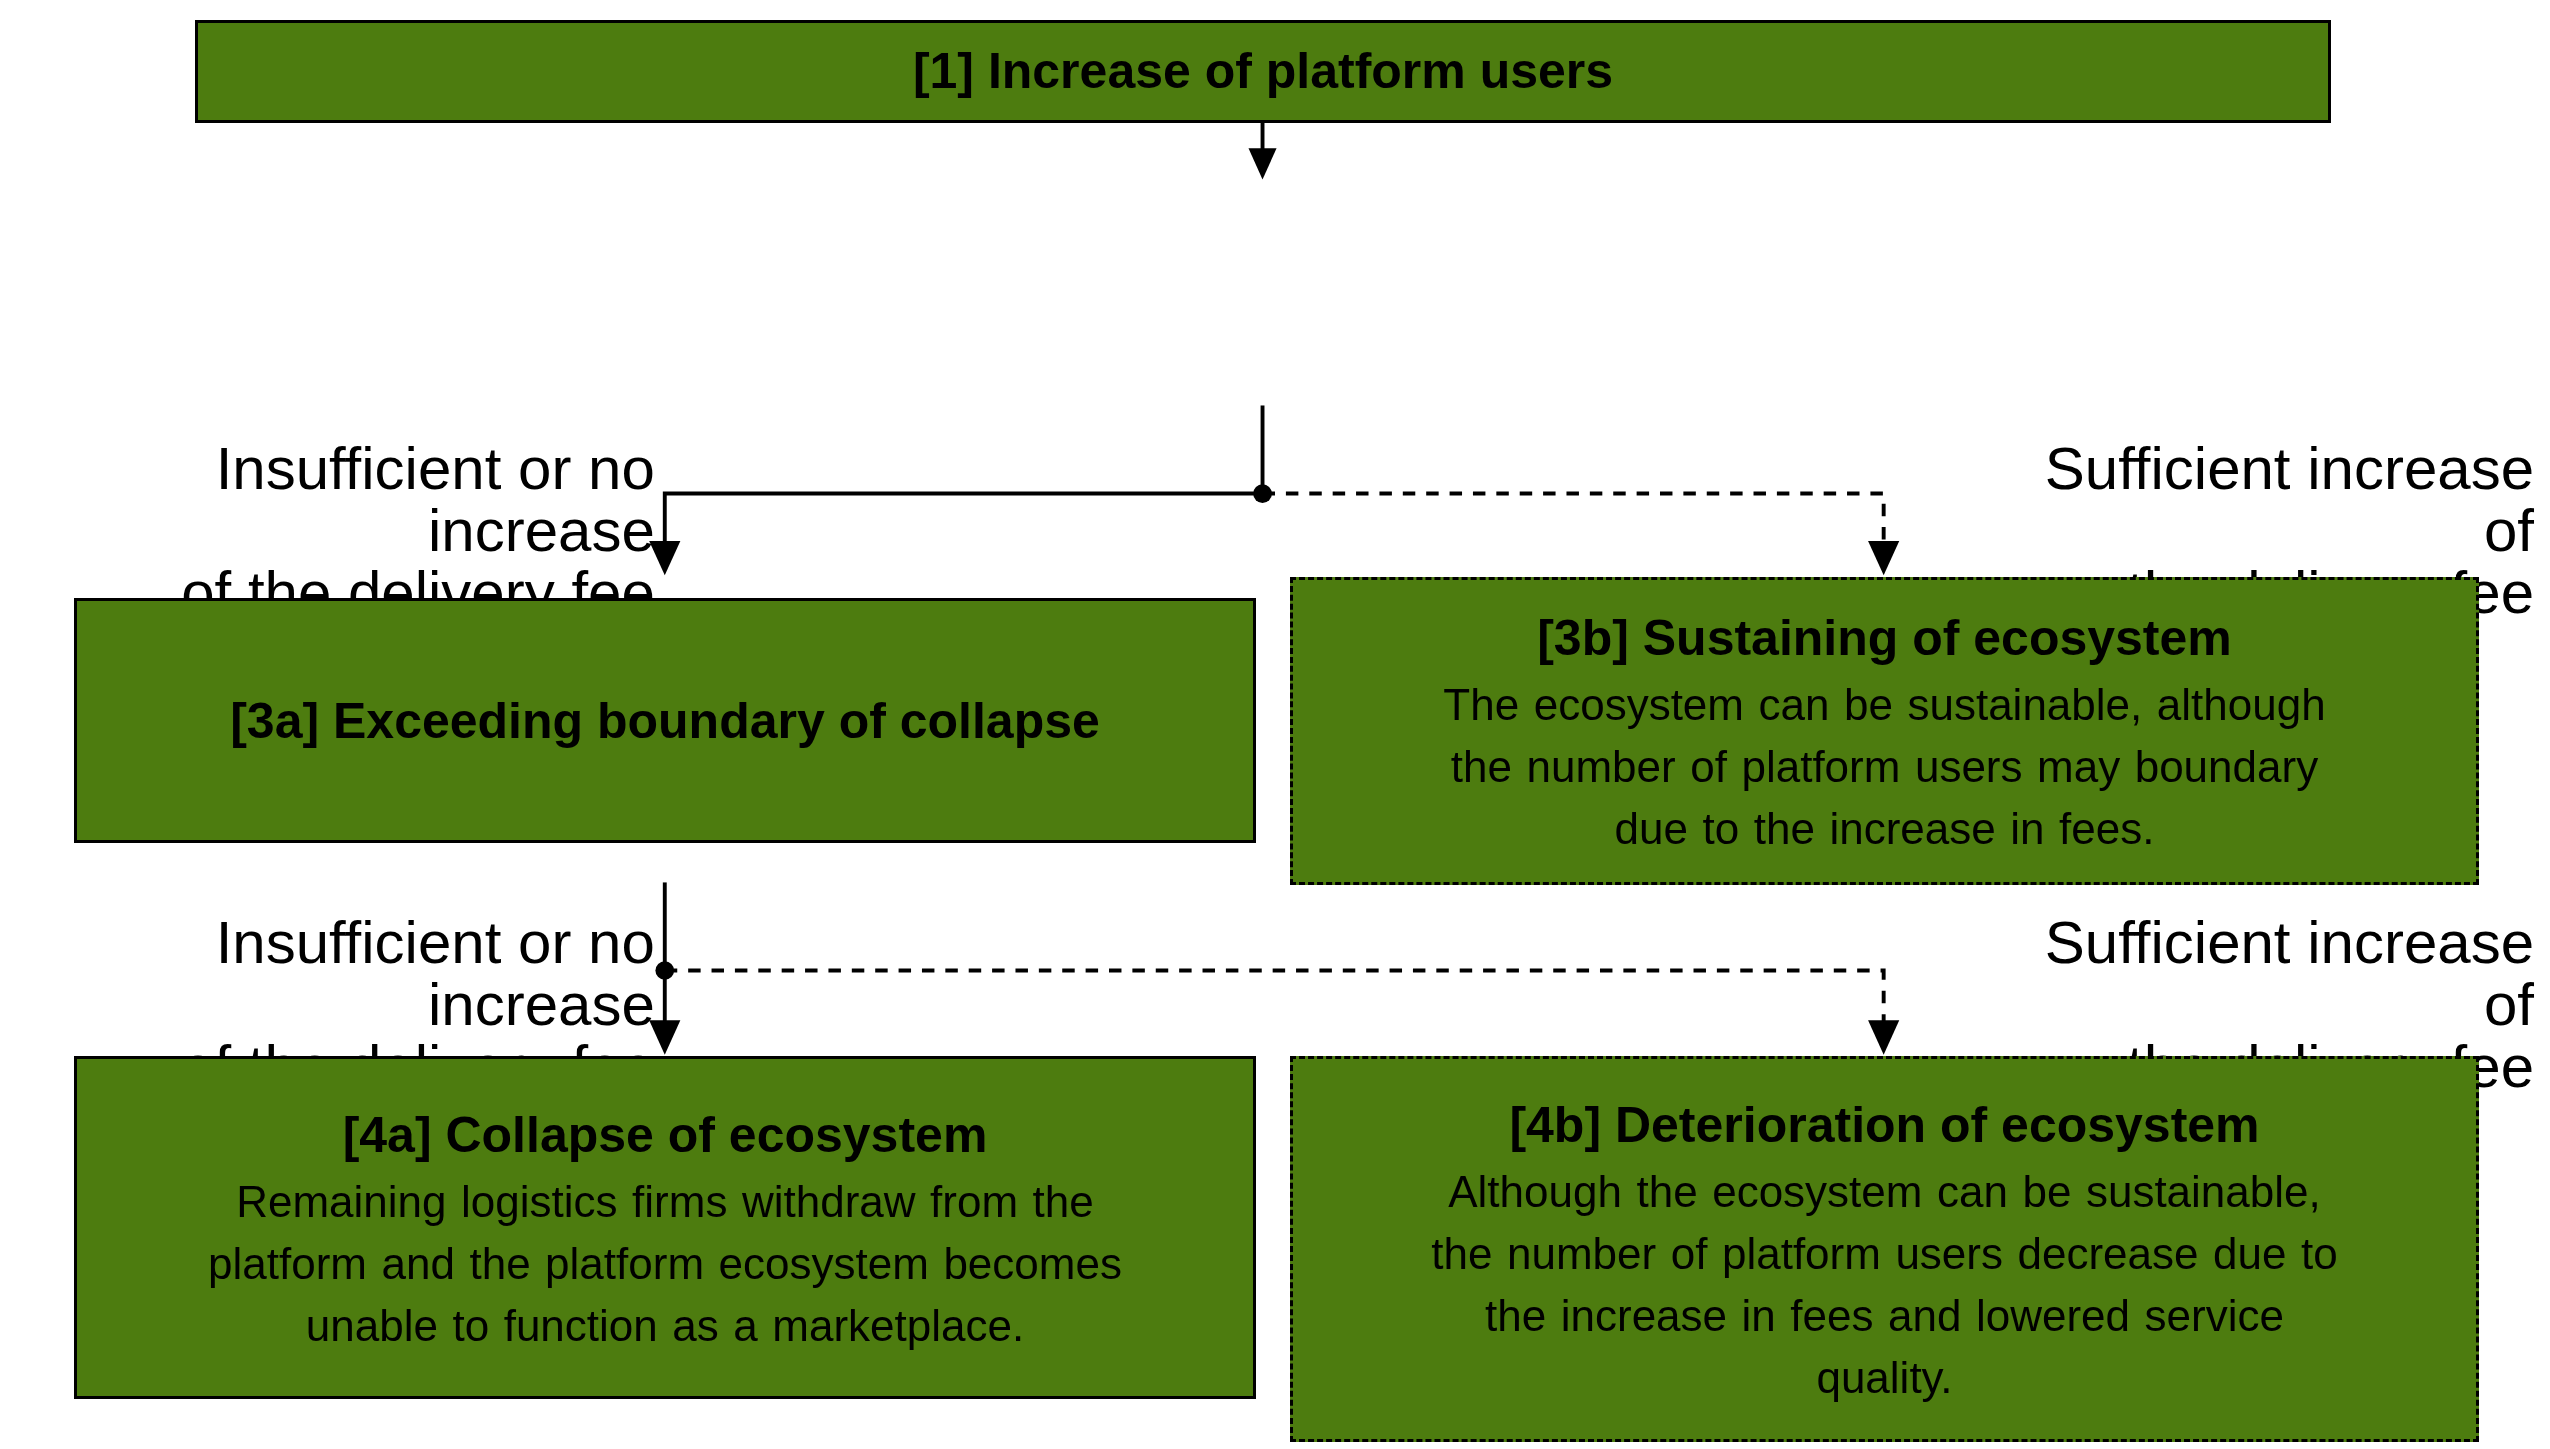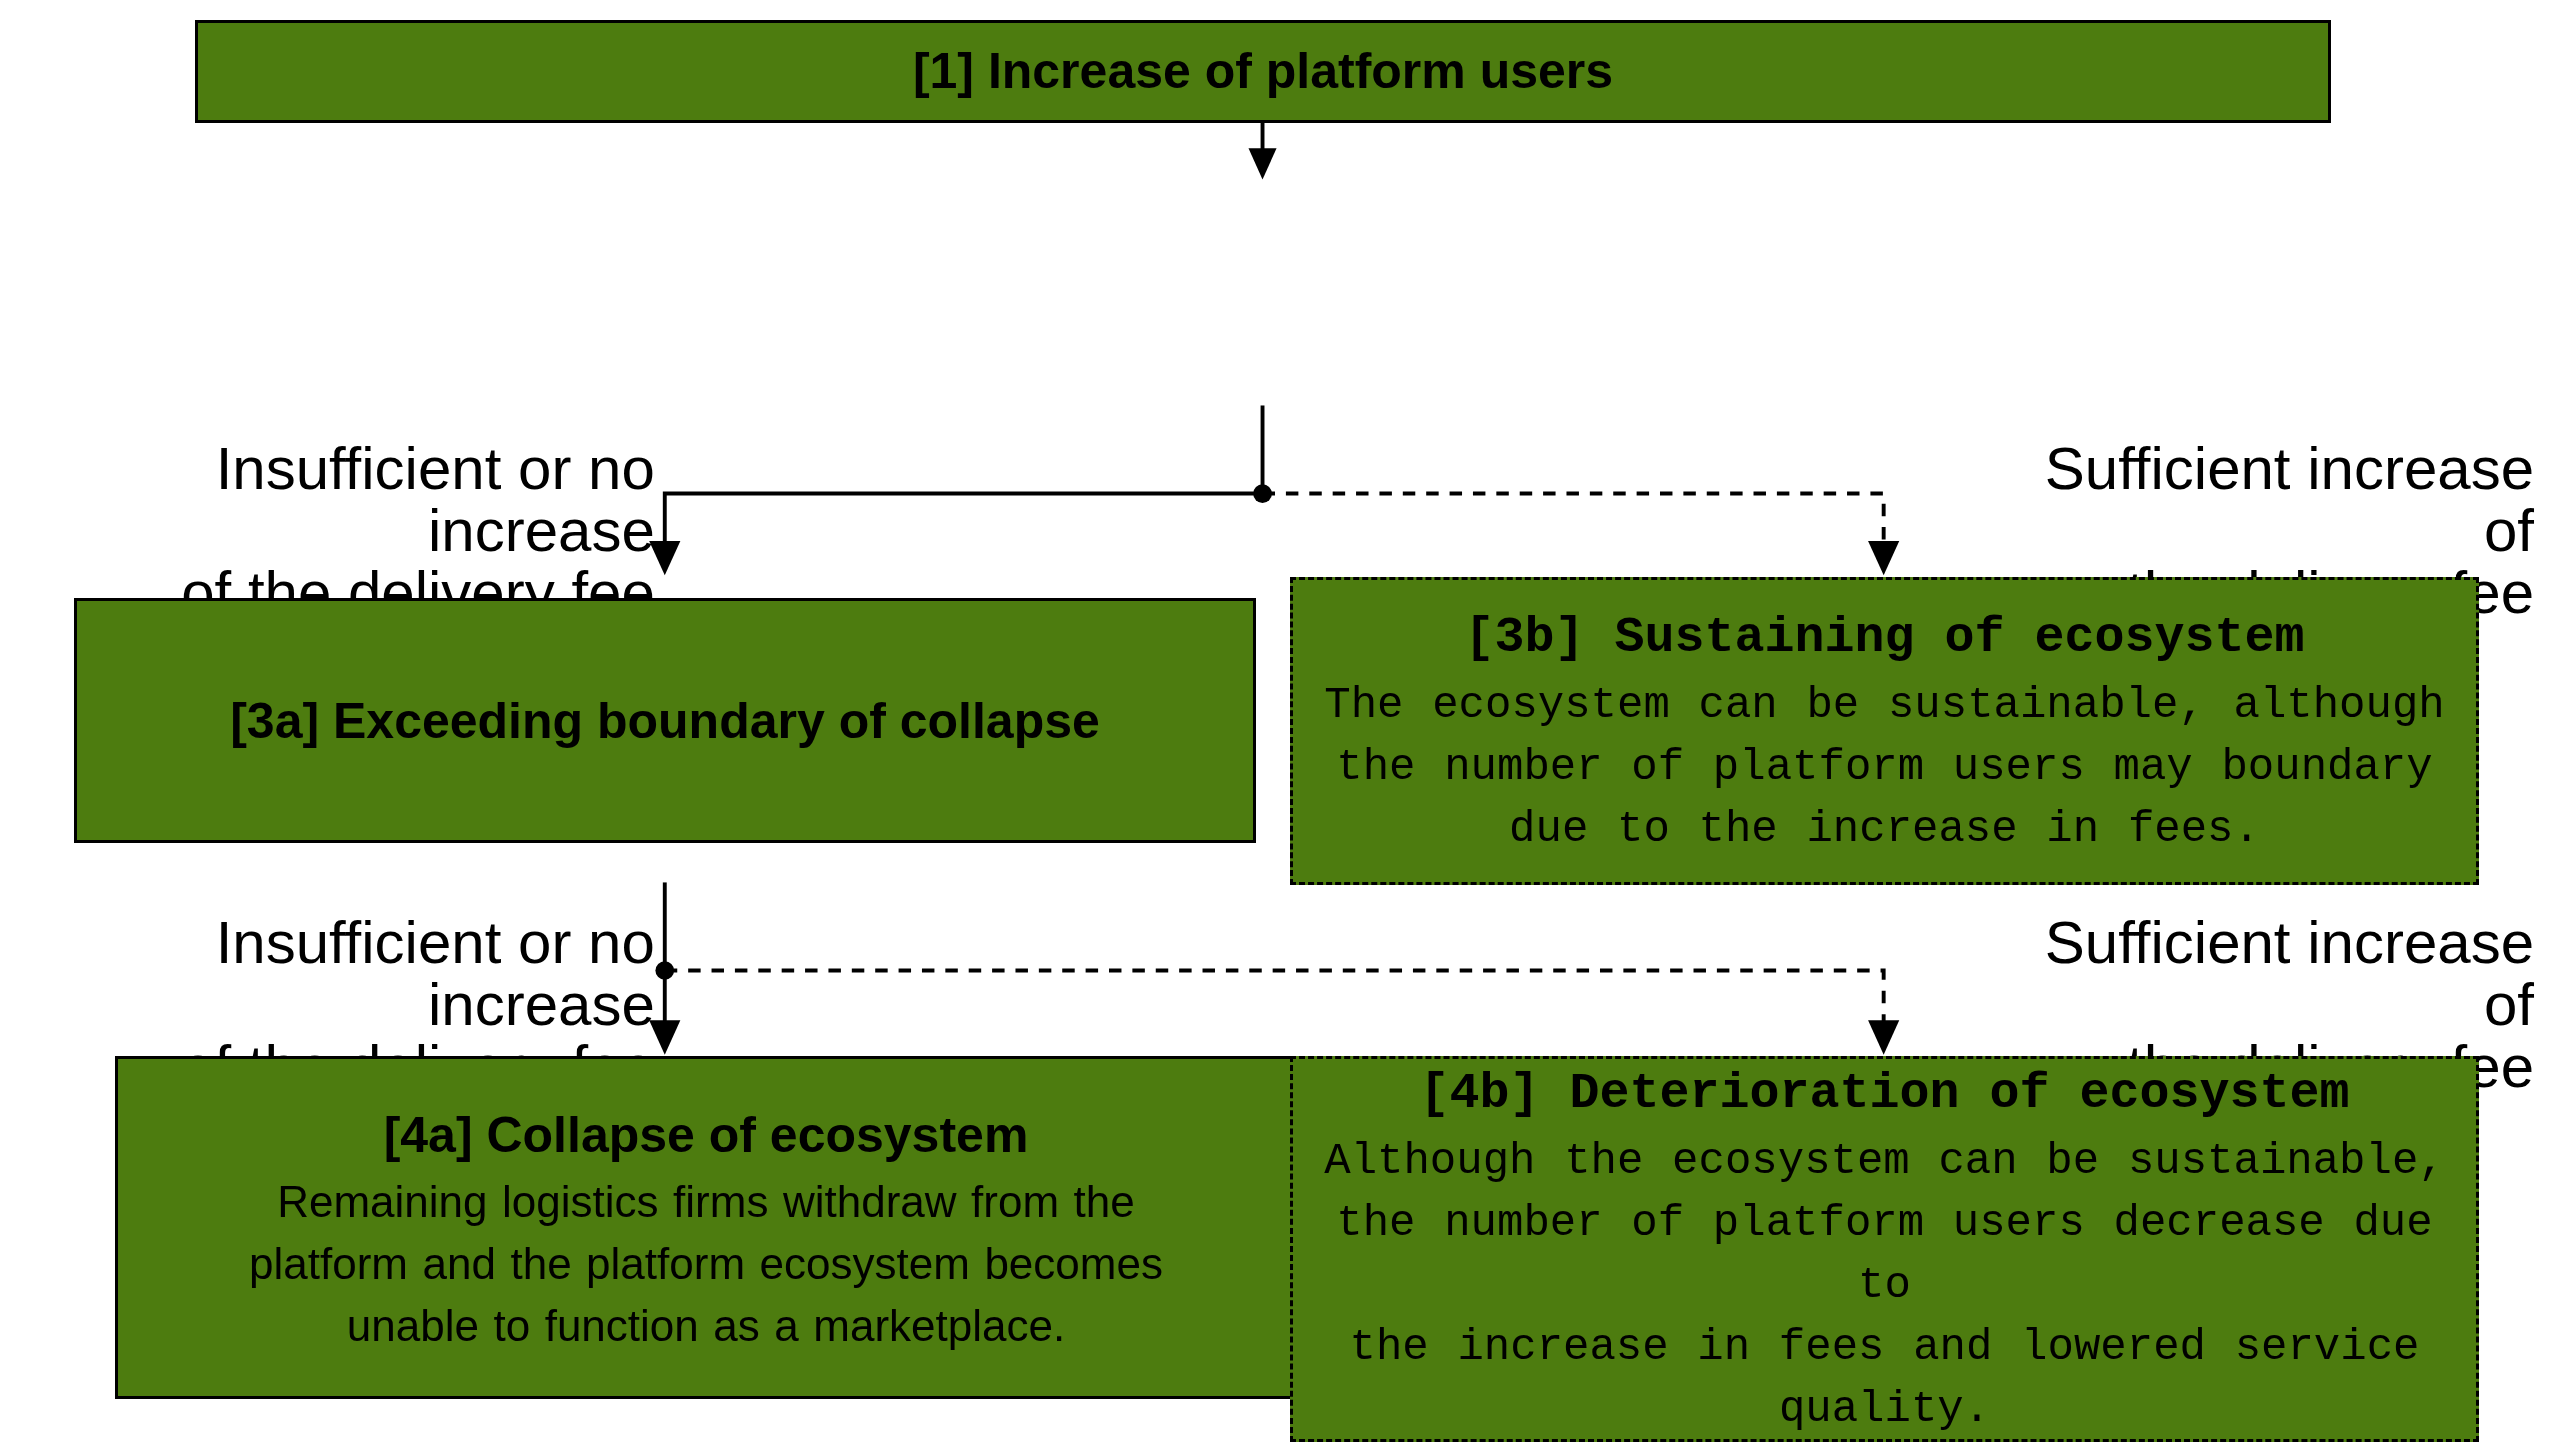--- a/index.html
+++ b/index.html
@@ -14,21 +14,21 @@
   svg.edges{position:absolute;left:0;top:0;width:2550px;height:1450px;}
   .node{
     position:absolute;
     box-sizing:border-box;
     border:3.9px solid #000000;
     background:#4d7c0f;
     display:flex;flex-direction:column;justify-content:center;
     text-align:center;
     padding:0 30px;
   }
-  .node.dashed{border-style:dashed;font-family:Liberation Mono, monospace;}
+  .node.dashed{border-style:dashed;}
   .node-title{
     font-weight:bold;
     font-size:50px;
     line-height:72px;
     white-space:pre-line;
   }
   .node-body{
     font-size:44px;
     line-height:62px;
     white-space:pre-line;
@@ -90,21 +90,21 @@
     <div class="node-body">The ecosystem can be sustainable, although
 the number of platform users may boundary
 due to the increase in fees.</div>
   </div>
 
   <div class="edge-label" style="left:7.8px;top:912px;width:647px;">Insufficient or no increase
 of the delivery fee</div>
   <div class="edge-label" style="left:1988px;top:912px;width:546px;">Sufficient increase of
 the delivery fee</div>
 
-  <div class="node solid" style="left:74px;top:1056px;width:1182px;height:343px;margin-left:41px;">
+  <div class="node solid" style="left:74px;top:1056px;width:1182px;height:343px;">
     <div class="node-title">[4a] Collapse of ecosystem</div>
     <div class="node-body">Remaining logistics firms withdraw from the
 platform and the platform ecosystem becomes
 unable to function as a marketplace.</div>
   </div>
 
   <div class="node dashed" style="left:1290px;top:1056px;width:1189px;height:386px;">
     <div class="node-title">[4b] Deterioration of ecosystem</div>
     <div class="node-body">Although the ecosystem can be sustainable,
 the number of platform users decrease due to

